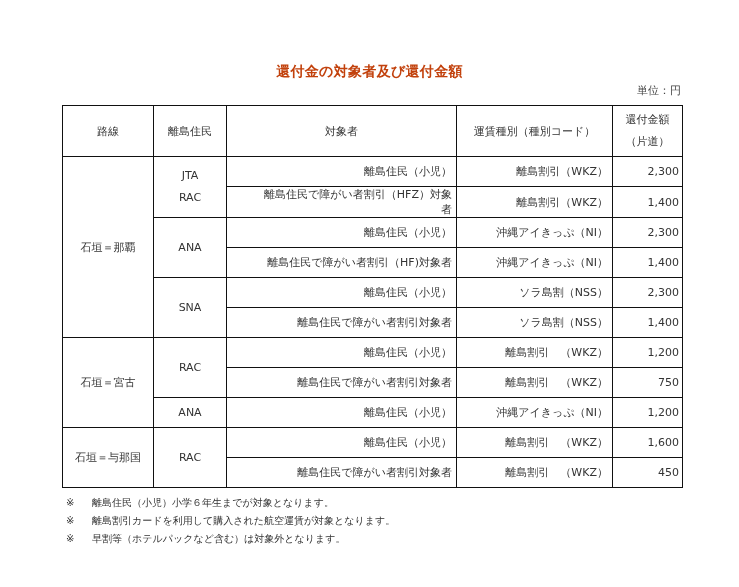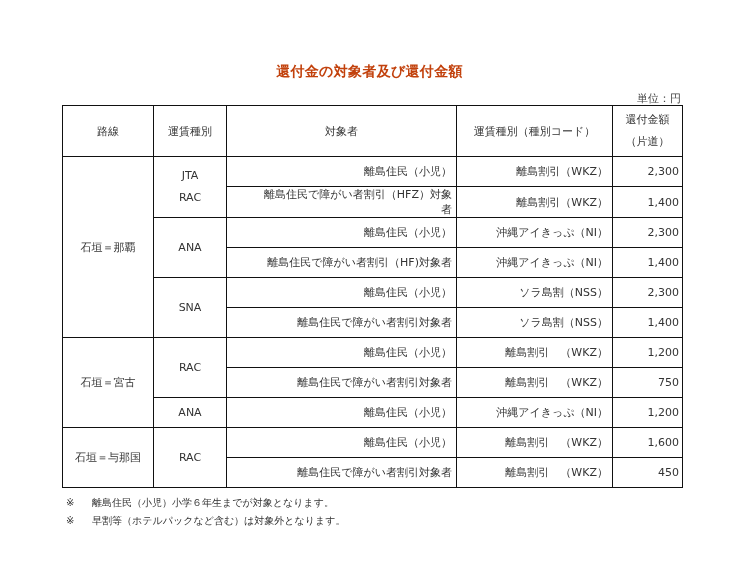--- a/index.html
+++ b/index.html
@@ -1,20 +1,20 @@
 <!DOCTYPE html>
 <html><head>
 <meta charset="utf-8">
 <style>
   html, body { margin:0; padding:0; background:#ffffff; }
   body { width:739px; height:587px; position:relative; overflow:hidden;
          font-family:"DejaVu Sans", "Liberation Sans", sans-serif; color:#333; }
   .title { position:absolute; left:0; width:739px; top:63px; text-align:center;
            font-size:14px; font-weight:bold; color:#c2410c; letter-spacing:0.3px; }
-  .unit { position:absolute; right:58px; top:91px; font-size:11px; color:#444; }
+  .unit { position:absolute; right:58px; top:83px; font-size:11px; color:#444; }
   table { position:absolute; left:62px; top:105px; border-collapse:collapse;
           table-layout:fixed; font-size:11px; color:#333; }
   td, th { border:1.5px solid #111; padding:0 4px; height:29px; font-weight:normal; }
   th { height:50px; text-align:center; line-height:19px; }
   td.c { text-align:center; }
   td.l { text-align:right; padding-left:3px; }
   td.r { text-align:right; padding-right:3px; }
   tr.inner-top td.sub { border-top:1px solid #bbb;padding-left:28px; }
   .stack { display:block; line-height:22px; }
   .notes { position:absolute; left:66px; top:494px; font-size:10px; color:#333; }
@@ -31,21 +31,21 @@
   <colgroup>
     <col style="width:91px">
       <col style="width:73px">
       <col style="width:230px">
       <col style="width:156px">
       <col style="width:70px">
   </colgroup>
   <thead>
     <tr>
       <th>路線</th>
-      <th>運賃種別</th>
+      <th>離島住民</th>
       <th>対象者</th>
       <th>運賃種別（種別コード）</th>
       <th>
         <span class="stack">還付金額</span>
         <span class="stack">（片道）</span>
       </th>
     </tr>
   </thead>
   <tbody>
 
@@ -119,15 +119,18 @@
       <td class="r sub">450</td>
     </tr>
   </tbody>
 </table>
 
 <div class="notes">
   <div class="note">
     <span class="mark">※</span><span>離島住民（小児）小学６年生までが対象となります。</span>
   </div>
   <div class="note">
+    <span class="mark">※</span><span>離島割引カードを利用して購入された航空運賃が対象となります。</span>
+  </div>
+  <div class="note">
     <span class="mark">※</span><span>早割等（ホテルパックなど含む）は対象外となります。</span>
   </div>
 </div>
 
 </body></html>

